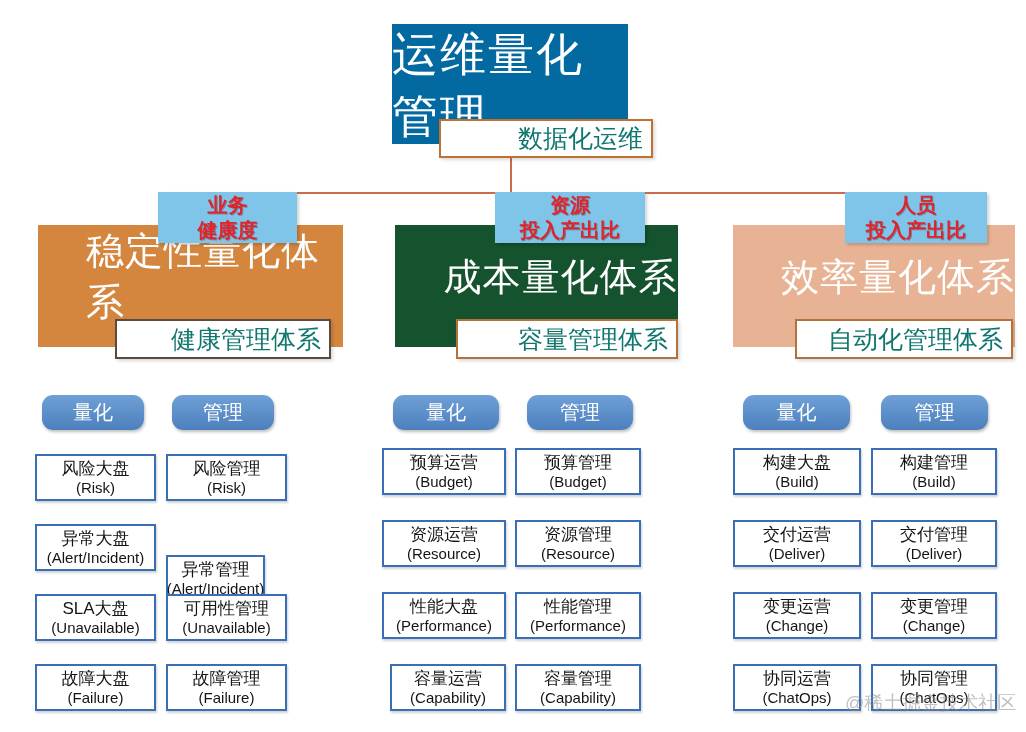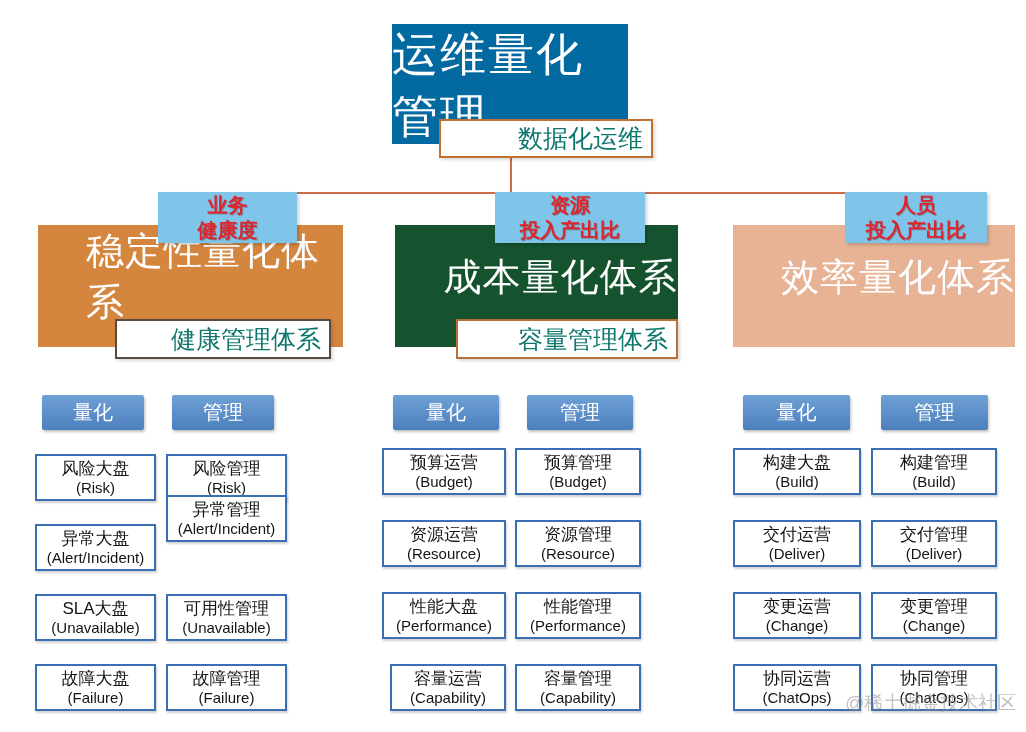--- a/index.html
+++ b/index.html
@@ -21,21 +21,21 @@
     background:#ffffff;border:2px solid #c0702f;display:flex;align-items:center;justify-content:flex-end;
     padding-right:8px;font-size:25px;color:#0f766e;z-index:3;box-shadow:2px 2px 3px rgba(0,0,0,0.15);
   }
   .tag{
     background:#7fc4e9;color:#e0242b;font-weight:bold;font-size:20px;line-height:1.25;
     display:flex;flex-direction:column;align-items:center;justify-content:center;text-align:center;
     z-index:4;box-shadow:2px 2px 3px rgba(0,0,0,0.18);text-shadow:1px 1px 0 rgba(95,20,20,0.35);
   }
   .chip{
     height:35px;background:linear-gradient(#6fa0d6,#4c80bd);color:#ffffff;font-size:20px;
-    display:flex;align-items:center;justify-content:center;border-radius:2px;z-index:2;
+    display:flex;align-items:center;justify-content:center;border-radius:11px;z-index:2;
     box-shadow:1px 2px 3px rgba(0,0,0,0.25);
   }
   .item{
     height:47px;background:#ffffff;border:2px solid #3a6eb5;color:#141414;z-index:2;
     display:flex;flex-direction:column;align-items:center;justify-content:center;text-align:center;
     box-shadow:1px 2px 2px rgba(0,0,0,0.18);line-height:1.18;
   }
   .item .cn{font-size:17px;}
   .item .en{font-size:15px;}
   .watermark{color:rgba(140,140,140,0.55);font-size:19px;z-index:9;white-space:nowrap;}
@@ -86,21 +86,21 @@
   </div>
   <div class="item abs" style="left:35px;top:664px;width:121px">
     <div class="cn">故障大盘</div>
     <div class="en">(Failure)</div>
   </div>
 
   <div class="item abs" style="left:166px;top:454px;width:121px">
     <div class="cn">风险管理</div>
     <div class="en">(Risk)</div>
   </div>
-  <div class="item abs" style="left:166px;top:495px;width:121px">
+  <div class="item abs" style="left:166px;top:555px;width:99px">
     <div class="cn">异常管理</div>
     <div class="en">(Alert/Incident)</div>
   </div>
   <div class="item abs" style="left:166px;top:594px;width:121px">
     <div class="cn">可用性管理</div>
     <div class="en">(Unavailable)</div>
   </div>
   <div class="item abs" style="left:166px;top:664px;width:121px">
     <div class="cn">故障管理</div>
     <div class="en">(Failure)</div>
@@ -157,20 +157,23 @@
     <div class="en">(Capability)</div>
   </div>
 
   <div class="tag abs" style="left:845px;top:192px;width:142px;height:51px">
     <span>人员</span>
     <span>投入产出比</span>
   </div>
   <div class="pillar abs" style="left:733px;top:225px;width:282px;height:122px;background:#e8b394">
     <span>效率量化体系</span>
   </div>
+  <div class="sub abs" style="left:795px;top:319px;width:218px;height:40px;border-color:#b5713b">
+    <span>自动化管理体系</span>
+  </div>
   <div class="chip abs" style="left:743px;top:395px;width:107px">
     <span>量化</span>
   </div>
   <div class="chip abs" style="left:881px;top:395px;width:107px">
     <span>管理</span>
   </div>
 
   <div class="item abs" style="left:733px;top:448px;width:128px">
     <div class="cn">构建大盘</div>
     <div class="en">(Build)</div>

